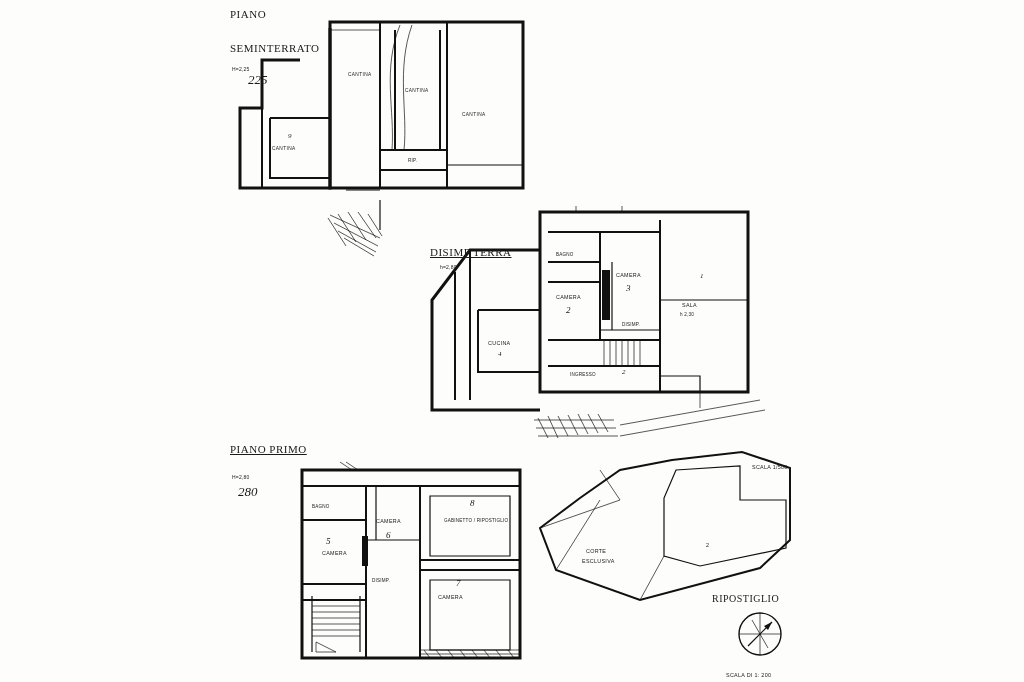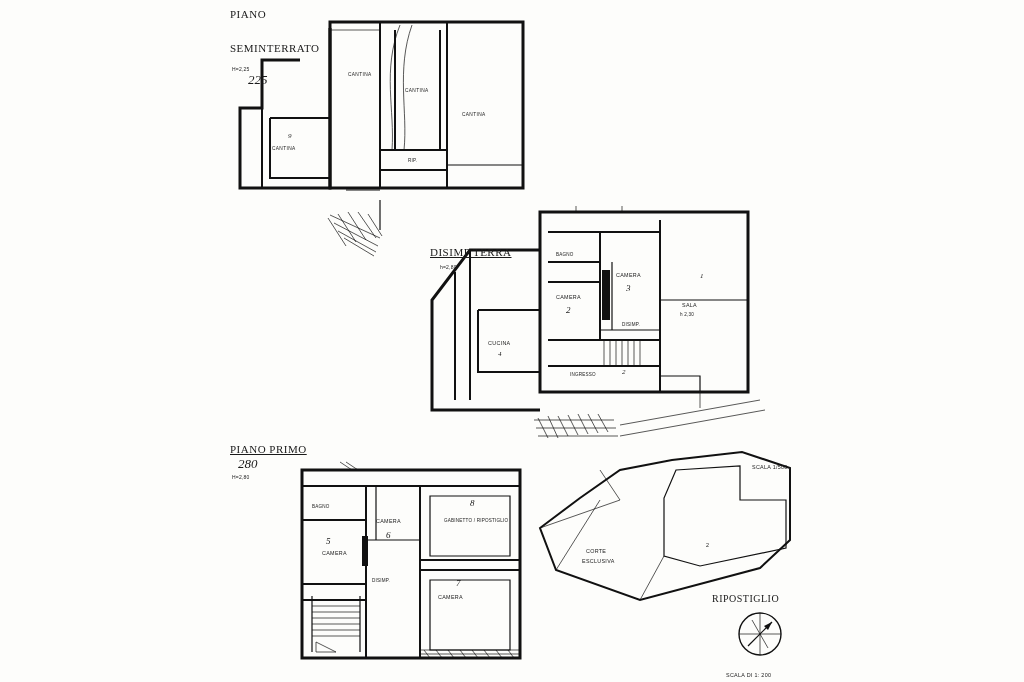--- a/index.html
+++ b/index.html
@@ -162,21 +162,21 @@
   <div class="lbl tiny" style="left:680px;top:312px;">h 2,30</div>
   <div class="lbl num-sm" style="left:700px;top:272px;">1</div>
   <div class="lbl tiny2" style="left:488px;top:340px;">CUCINA</div>
   <div class="lbl num-sm" style="left:498px;top:350px;">4</div>
   <div class="lbl tiny" style="left:622px;top:322px;">DISIMP.</div>
   <div class="lbl tiny" style="left:570px;top:372px;">INGRESSO</div>
   <div class="lbl num-sm" style="left:622px;top:368px;">2</div>
 
   <div class="lbl title" style="left:230px;top:443px;text-decoration:underline;">PIANO PRIMO</div>
   <div class="lbl hq" style="left:232px;top:474px;">H=2,80</div>
-  <div class="lbl hbig" style="left:238px;top:456px;font-family:Liberation Serif, serif;">280</div>
+  <div class="lbl hbig" style="left:238px;top:484px;font-family:Liberation Serif, serif;">280</div>
 
   <div class="lbl tiny" style="left:312px;top:504px;">BAGNO</div>
   <div class="lbl tiny2" style="left:376px;top:518px;">CAMERA</div>
   <div class="lbl num" style="left:386px;top:530px;">6</div>
   <div class="lbl tiny2" style="left:322px;top:550px;">CAMERA</div>
   <div class="lbl num" style="left:326px;top:536px;">5</div>
   <div class="lbl tiny2" style="left:438px;top:594px;">CAMERA</div>
   <div class="lbl num" style="left:456px;top:578px;">7</div>
   <div class="lbl tiny" style="left:444px;top:518px;">GABINETTO / RIPOSTIGLIO</div>
   <div class="lbl num" style="left:470px;top:498px;">8</div>

